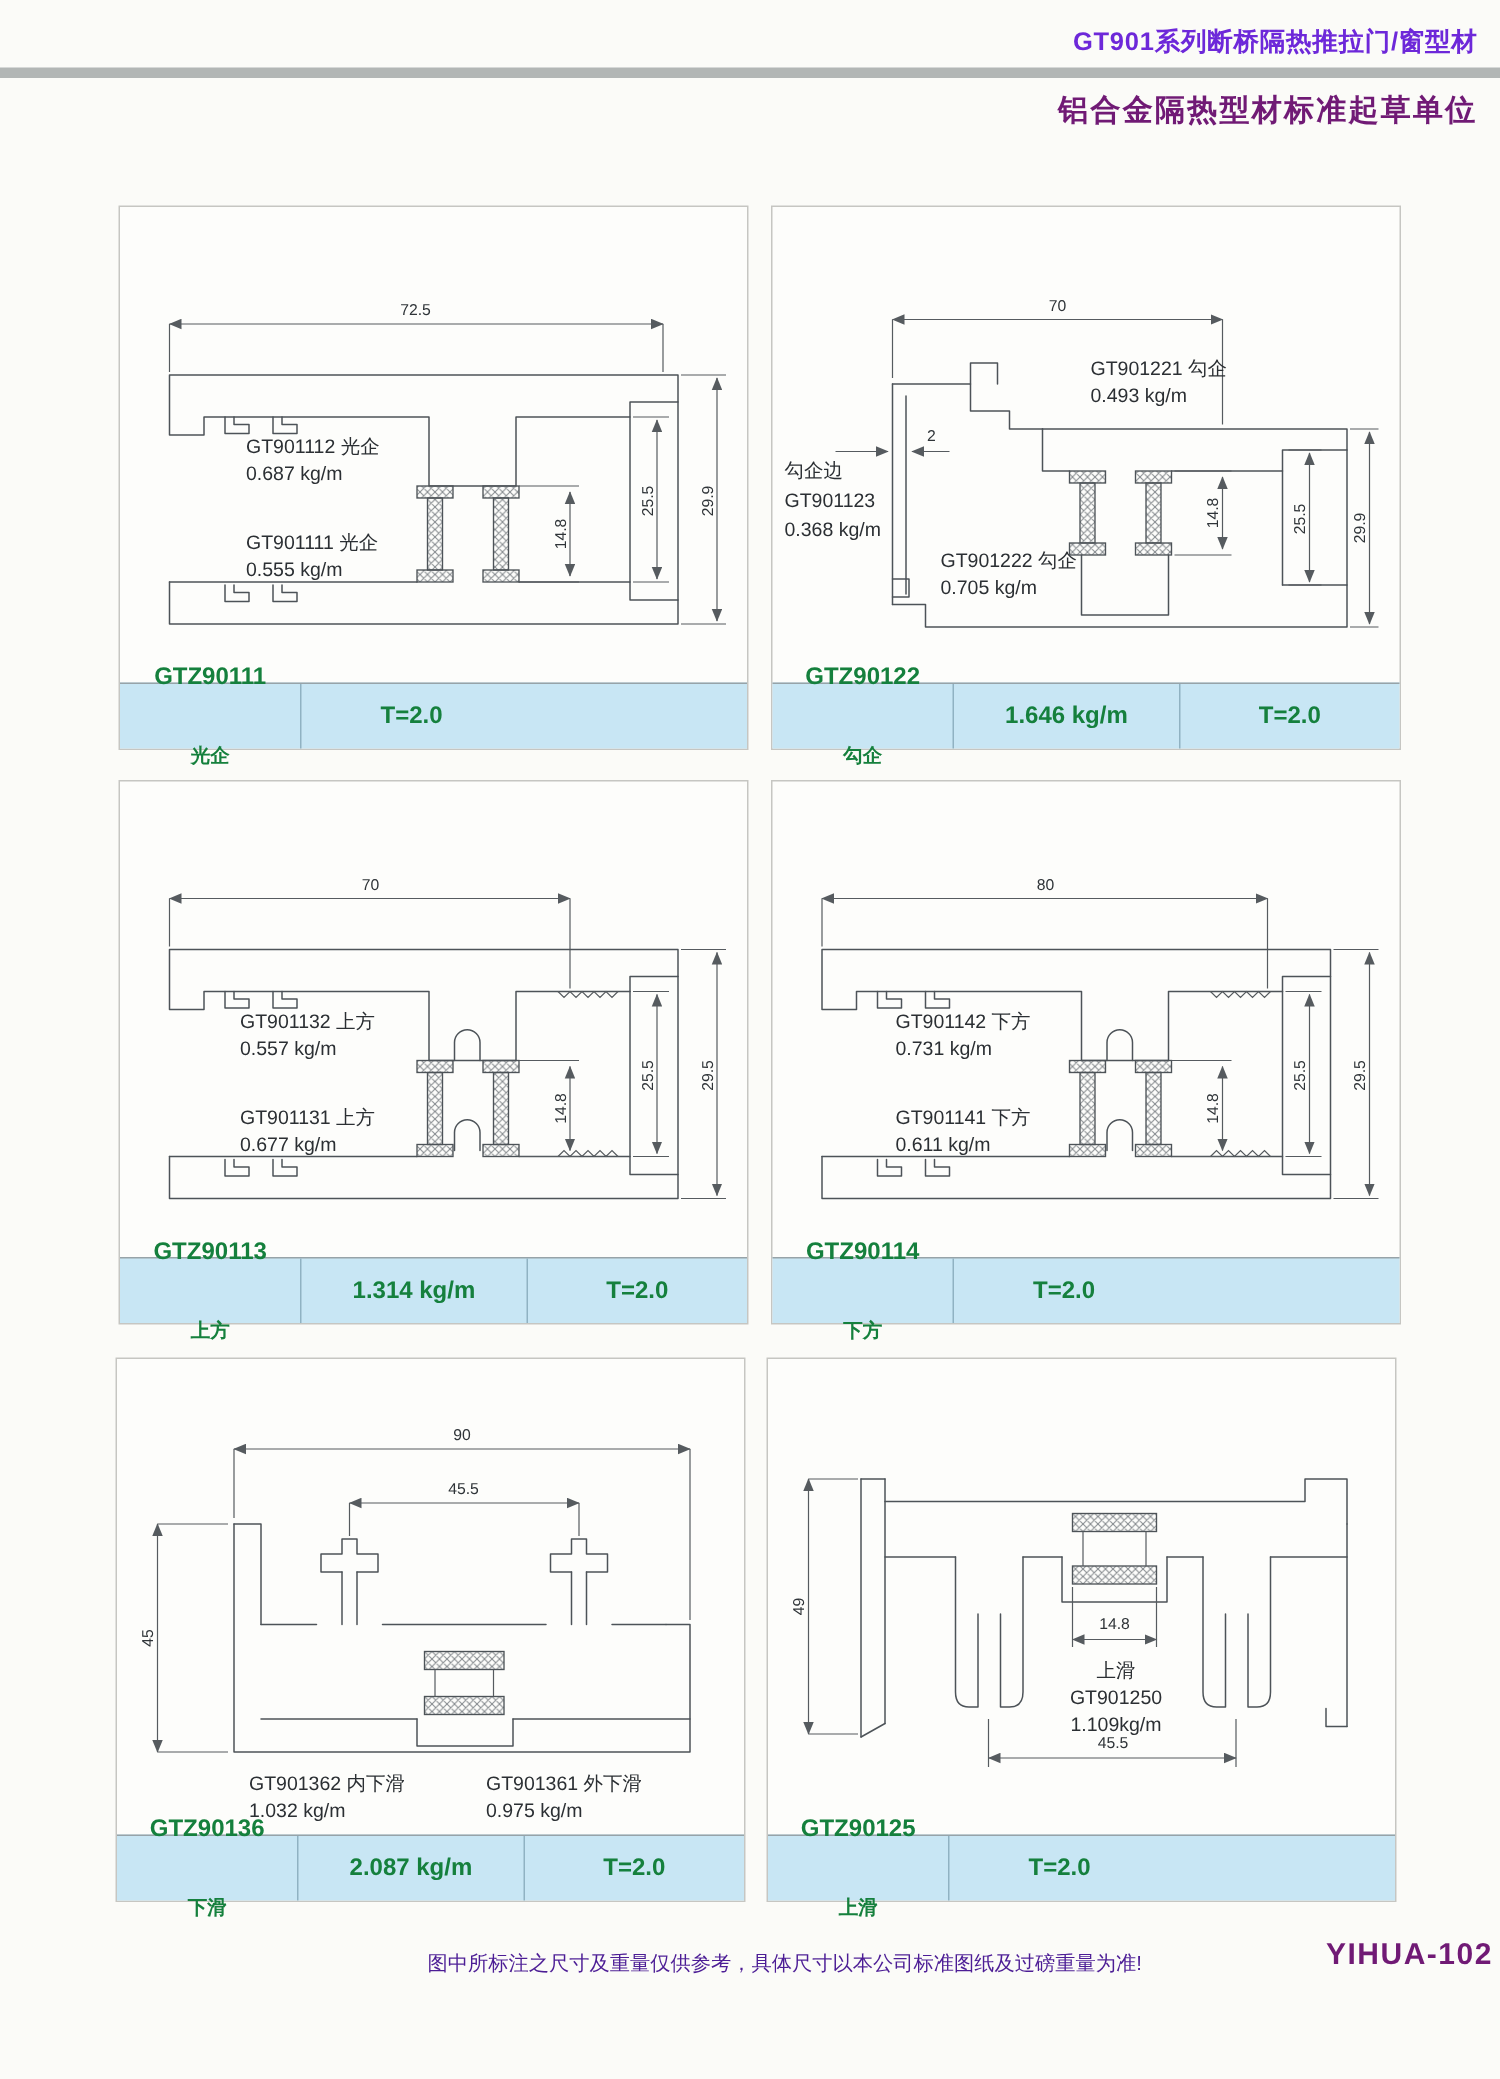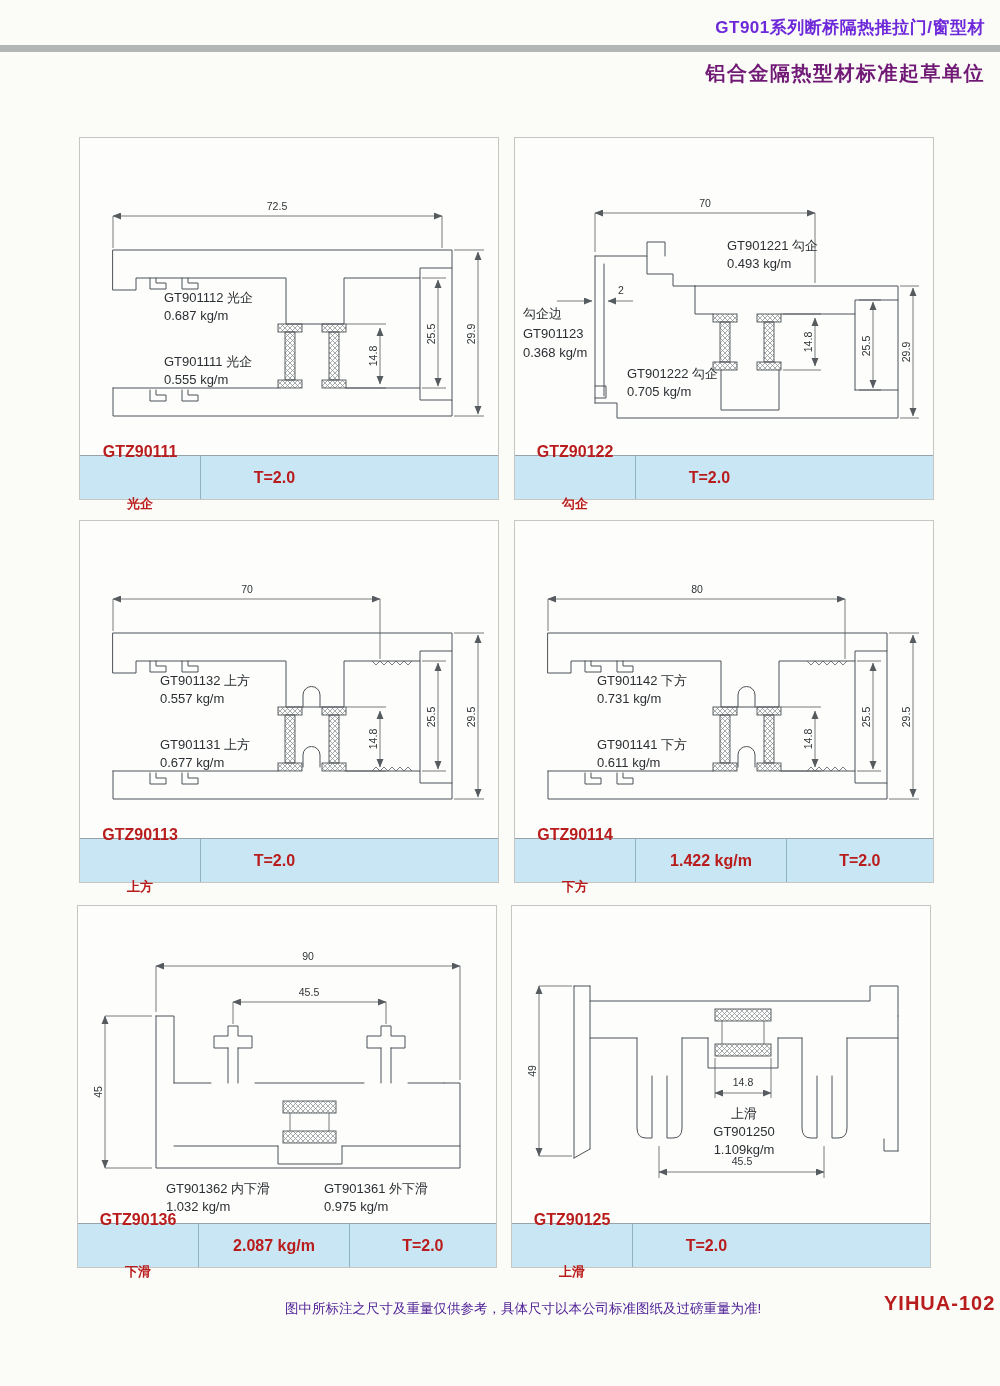--- a/index.html
+++ b/index.html
@@ -19,30 +19,30 @@
 
   svg.draw{position:absolute;top:0;left:0;}
   .ln{stroke:#4d5358;stroke-width:1;fill:none;stroke-linejoin:round;stroke-linecap:round;}
   .dl{stroke:#565b5f;stroke-width:.8;fill:none;}
   .zz{stroke:#565b5f;stroke-width:.8;fill:none;}
   .hx{fill:url(#xh);stroke:#4d5358;stroke-width:.9;}
   .dt{font-size:10.5px;fill:#2f3438;font-family:"Liberation Sans","DejaVu Sans",sans-serif;}
   .lbl{font-size:13px;fill:#2b2f33;font-family:"Liberation Sans","DejaVu Sans",sans-serif;}
 
   .pt{position:absolute;bottom:0;left:0;right:0;height:43px;display:flex;background:#c8e6f4;border-top:1px solid #97a3a8;}
-  .pt .c{display:flex;flex-direction:column;justify-content:center;align-items:center;color:#b91c1c;box-sizing:border-box;}
+  .pt .c{display:flex;flex-direction:column;justify-content:center;align-items:center;color:#15803d;box-sizing:border-box;}
   .c1{width:29%;border-right:1px solid #90b2c2;}
   .c2{width:36%;border-right:1px solid #90b2c2;}
   .c3{width:35%;}
   .c1 .l1{font-size:16px;font-weight:700;line-height:1.1;}
   .c1 .l2{font-size:13px;font-weight:700;line-height:1.15;margin-top:36px;}
   .cv{font-size:16px;font-weight:700;}
 
   .foot-note{position:absolute;top:1300px;left:285px;font-size:13.5px;font-weight:400;color:#4c1d95;}
-  .foot-code{position:absolute;top:1292px;left:884px;font-size:20px;font-weight:600;color:#b91c1c;letter-spacing:1px;}
+  .foot-code{position:absolute;top:1292px;left:884px;font-size:20px;font-weight:600;color:#701a75;letter-spacing:1px;}
 </style>
 </head>
 <body>
 
 <svg width="0" height="0" style="position:absolute" aria-hidden="true">
   <defs>
     <marker id="ae" markerWidth="9" markerHeight="8" refX="8" refY="3.5" orient="auto" markerUnits="userSpaceOnUse">
       <path d="M0,0 L8.5,3.5 L0,7 Z" fill="#565b5f"></path>
     </marker>
     <marker id="as" markerWidth="9" markerHeight="8" refX="0.5" refY="3.5" orient="auto" markerUnits="userSpaceOnUse">
@@ -171,20 +171,23 @@
       <text class="lbl" x="212" y="130">0.493 kg/m</text>
       <text class="lbl" x="112" y="240">GT901222 勾企</text>
       <text class="lbl" x="112" y="258">0.705 kg/m</text>
     </g>
   </svg>
   <div class="pt">
     <div class="c c1">
       <span class="l1">GTZ90122</span>
       <span class="l2">勾企</span>
     </div>
+    <div class="c c2">
+        <span class="cv">1.646 kg/m</span>
+      </div>
     <div class="c c3">
         <span class="cv">T=2.0</span>
       </div>
   </div>
 </div>
 
 <div class="panel" id="p2">
   <svg class="draw" width="418" height="318" viewBox="0 0 418 318">
     <g>
       <line class="dl" x1="33" y1="78" x2="300" y2="78" marker-start="url(#as)" marker-end="url(#ae)"></line>
@@ -232,20 +235,23 @@
       <text class="lbl" x="80" y="182">0.557 kg/m</text>
       <text class="lbl" x="80" y="228">GT901131 上方</text>
       <text class="lbl" x="80" y="246">0.677 kg/m</text>
     </g>
   </svg>
   <div class="pt">
     <div class="c c1">
       <span class="l1">GTZ90113</span>
       <span class="l2">上方</span>
     </div>
+    <div class="c c2">
+        <span class="cv">1.314 kg/m</span>
+      </div>
     <div class="c c3">
         <span class="cv">T=2.0</span>
       </div>
   </div>
 </div>
 
 <div class="panel" id="p3">
   <svg class="draw" width="418" height="318" viewBox="0 0 418 318">
     <g>
       <line class="dl" x1="33" y1="78" x2="330" y2="78" marker-start="url(#as)" marker-end="url(#ae)"></line>
@@ -293,23 +299,20 @@
       <text class="lbl" x="82" y="182">0.731 kg/m</text>
       <text class="lbl" x="82" y="228">GT901141 下方</text>
       <text class="lbl" x="82" y="246">0.611 kg/m</text>
     </g>
   </svg>
   <div class="pt">
     <div class="c c1">
       <span class="l1">GTZ90114</span>
       <span class="l2">下方</span>
     </div>
-    <div class="c c2">
-        <span class="cv">1.422 kg/m</span>
-      </div>
     <div class="c c3">
         <span class="cv">T=2.0</span>
       </div>
   </div>
 </div>
 
 <div class="panel" id="p4">
   <svg class="draw" width="418" height="318" viewBox="0 0 418 318">
     <g>
       <line class="dl" x1="78" y1="60" x2="382" y2="60" marker-start="url(#as)" marker-end="url(#ae)"></line>

